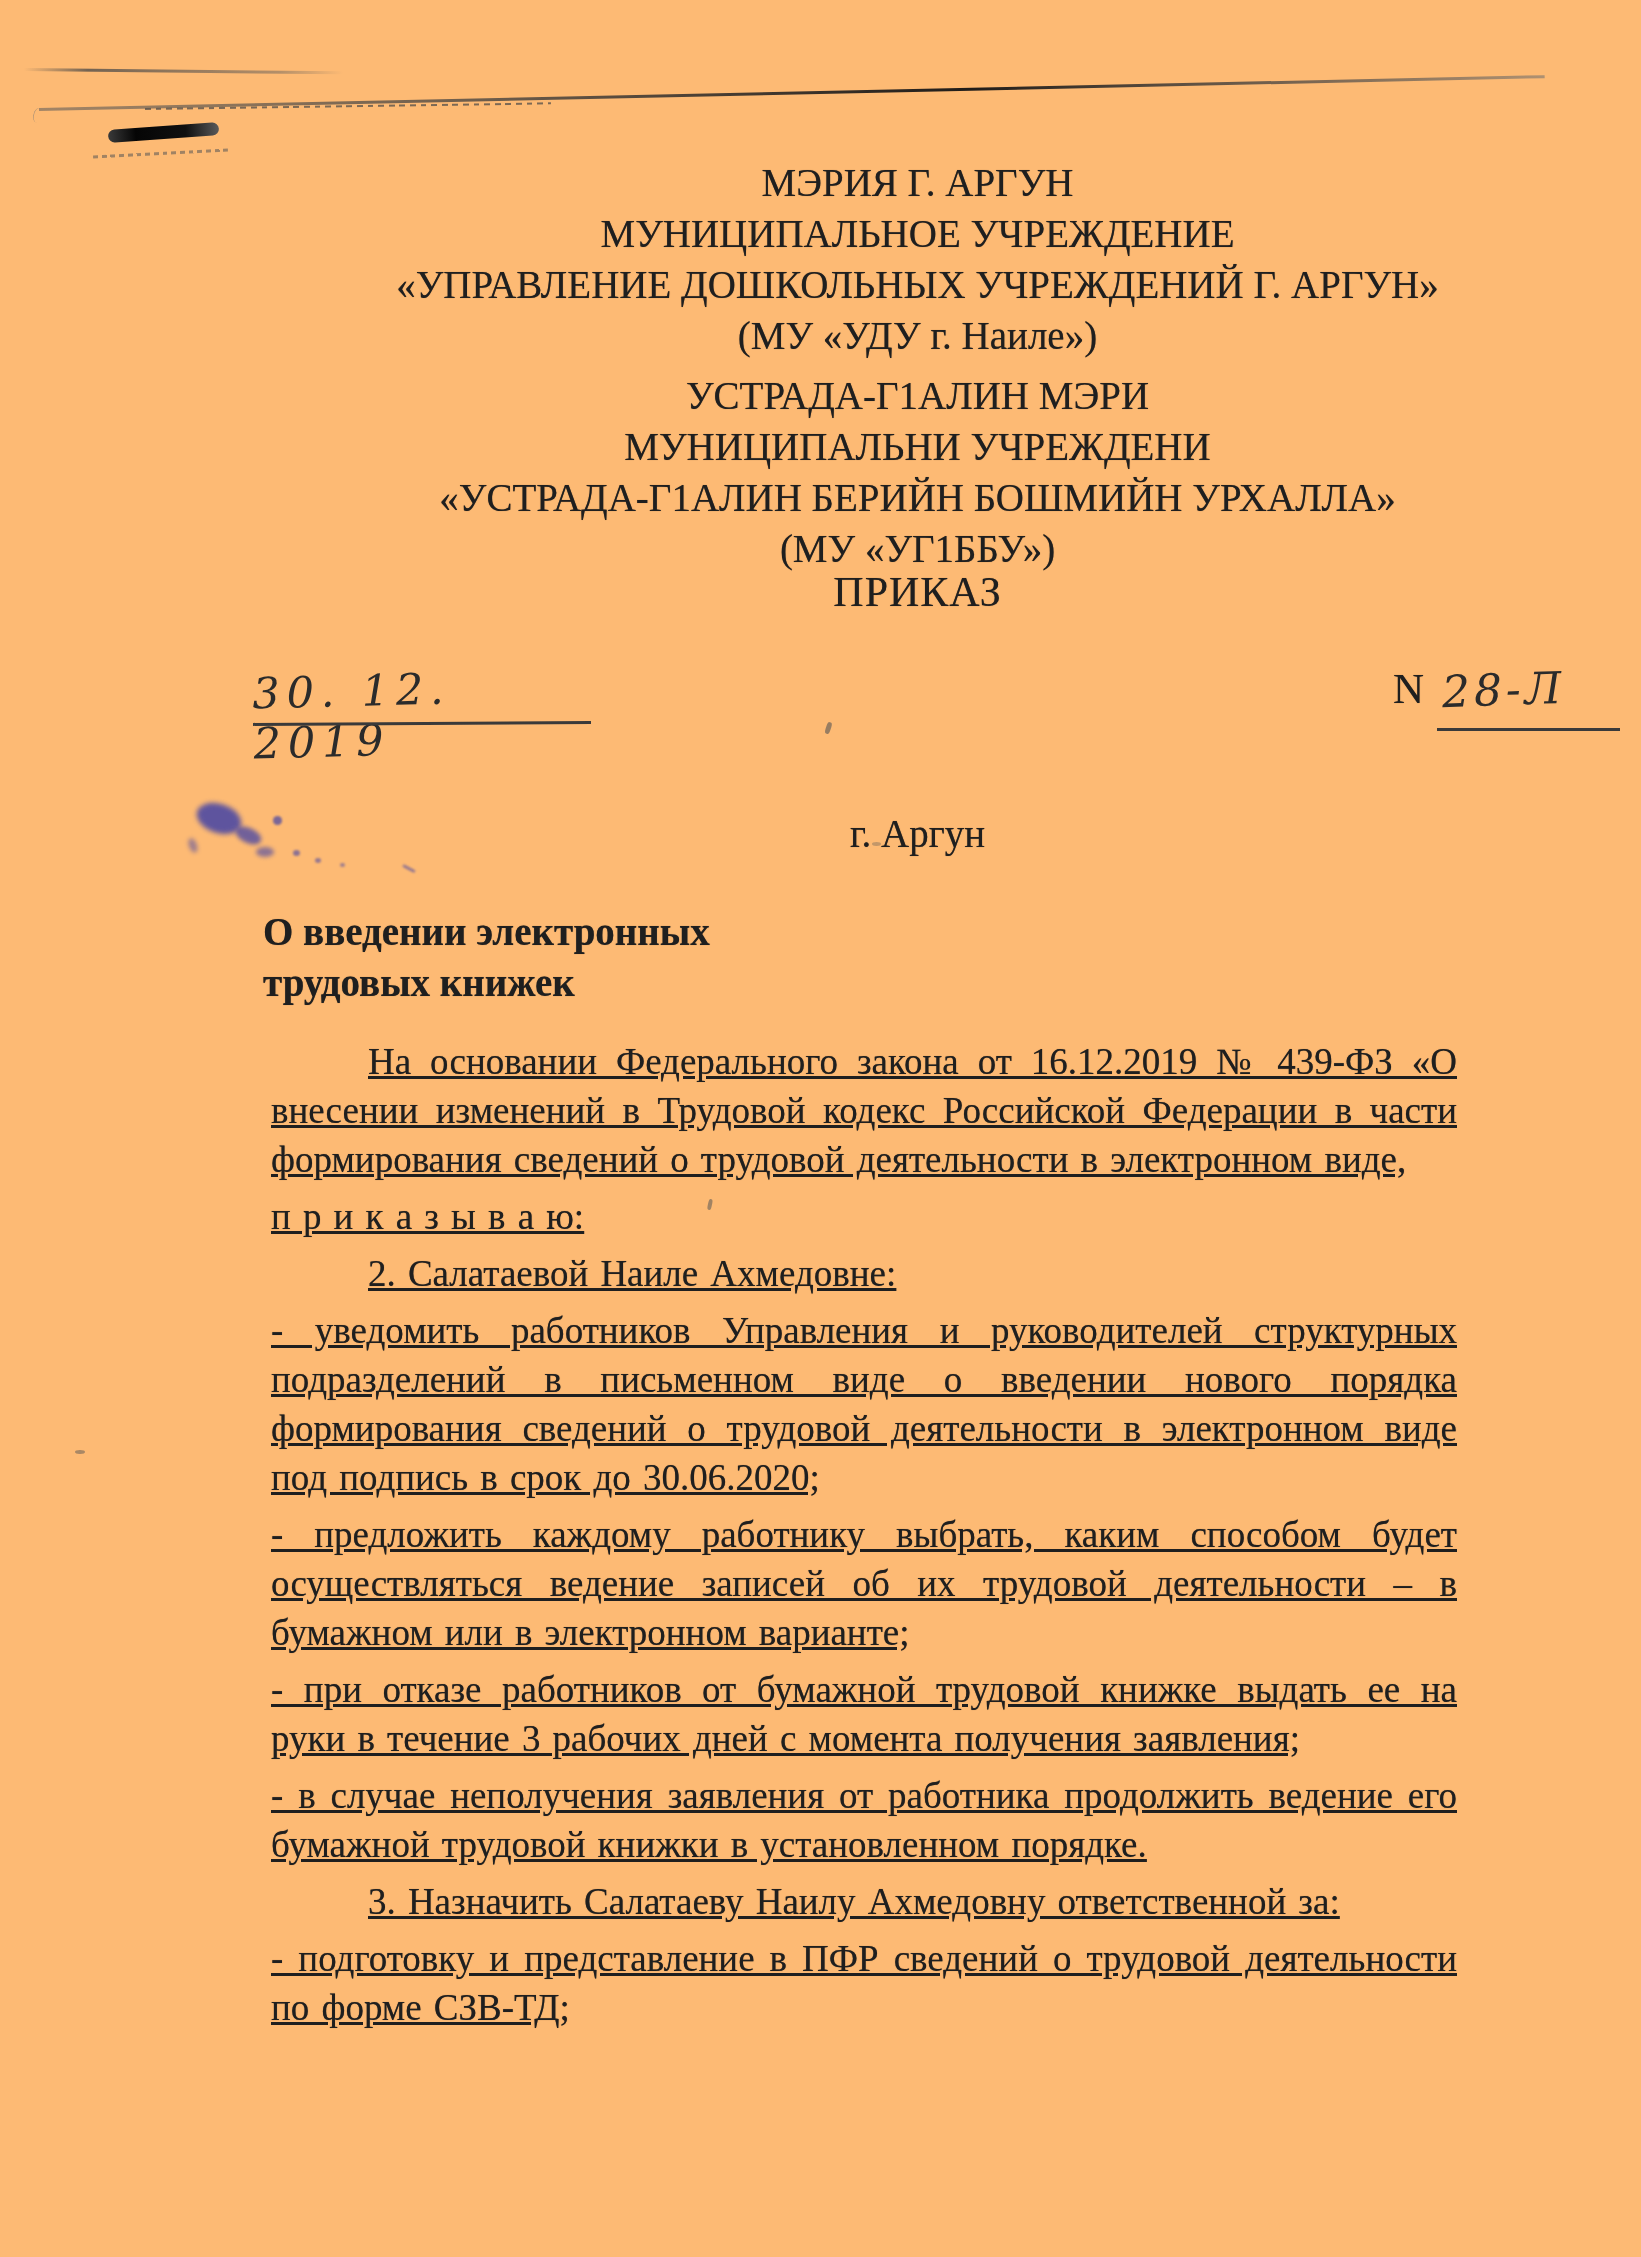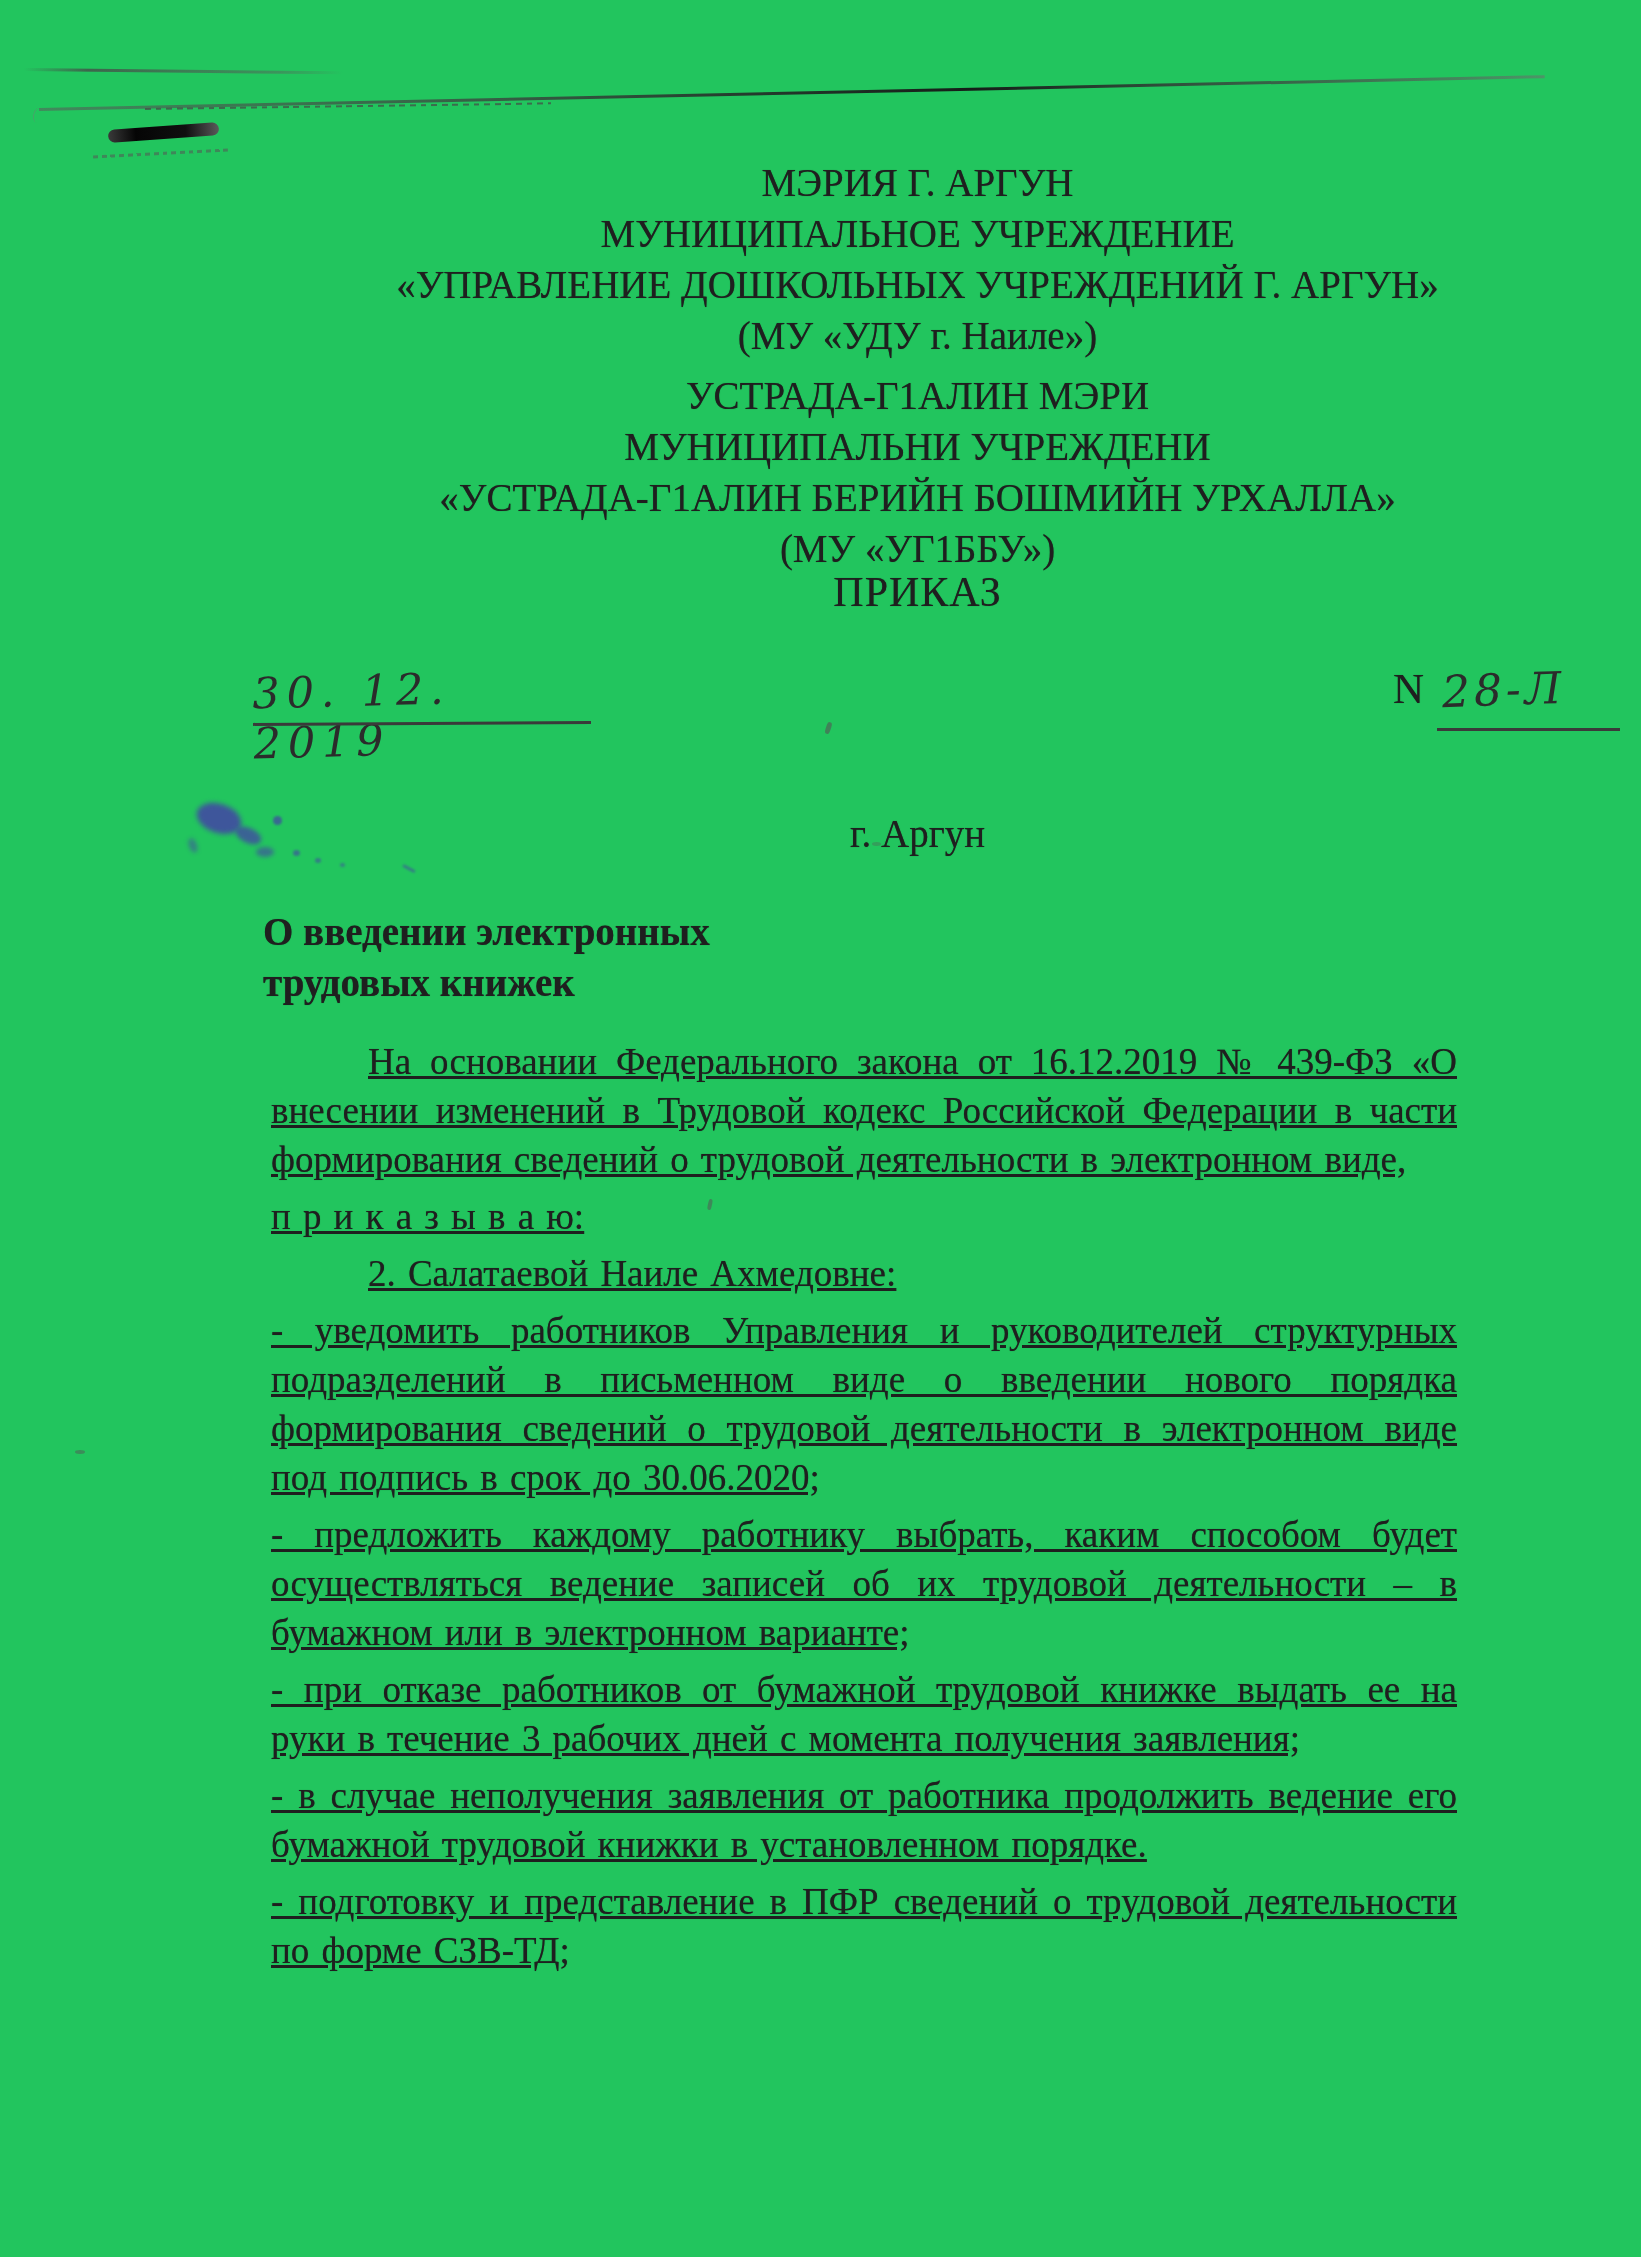--- a/index.html
+++ b/index.html
@@ -1,20 +1,20 @@
 <!DOCTYPE html>
 <html><head>
 <meta charset="utf-8">
 <style>
   html,body{margin:0;padding:0;background:#e8e8e6;}
   .page{
     position:relative;
     width:1641px;height:2257px;
     margin:0 auto;
-    background:#22c55e;
+    background:#fdba74;
     overflow:hidden;
     font-family:"Liberation Serif","DejaVu Serif",serif;
     color:#1f1f1f;
   }
   .soft{ text-shadow:0 0 0.7px rgba(25,25,25,0.65); }
 
   
   .streak{position:absolute;transform-origin:left center;pointer-events:none;}
   .streak-a{left:24px;top:68px;width:319px;height:2.9px;
     background:linear-gradient(90deg,rgba(60,60,60,.0),rgba(70,70,70,.75) 20%,rgba(90,90,90,.45) 80%,rgba(90,90,90,0));
@@ -154,17 +154,18 @@
   </div>
 
   <div class="body-text soft">
     <p class="p-indent">На основании Федерального закона от 16.12.2019 № 439-ФЗ «О внесении изменений в Трудовой кодекс Российской Федерации в части формирования сведений о трудовой деятельности в электронном виде,</p>
     <p>п р и к а з ы в а ю:</p>
     <p class="p-indent">2. Салатаевой Наиле Ахмедовне:</p>
     <p>- уведомить работников Управления и руководителей структурных подразделений в письменном виде о введении нового порядка формирования сведений о трудовой деятельности в электронном виде под подпись в срок до 30.06.2020;</p>
     <p>- предложить каждому работнику выбрать, каким способом будет осуществляться ведение записей об их трудовой деятельности – в бумажном или в электронном варианте;</p>
     <p>- при отказе работников от бумажной трудовой книжке выдать ее на руки в течение 3 рабочих дней с момента получения заявления;</p>
     <p>- в случае неполучения заявления от работника продолжить ведение его бумажной трудовой книжки в установленном порядке.</p>
+    <p class="p-indent">3. Назначить Салатаеву Наилу Ахмедовну ответственной за:</p>
     <p>- подготовку и представление в ПФР сведений о трудовой деятельности по форме СЗВ-ТД;</p>
   </div>
 
 </div>
 
 
 </body></html>

